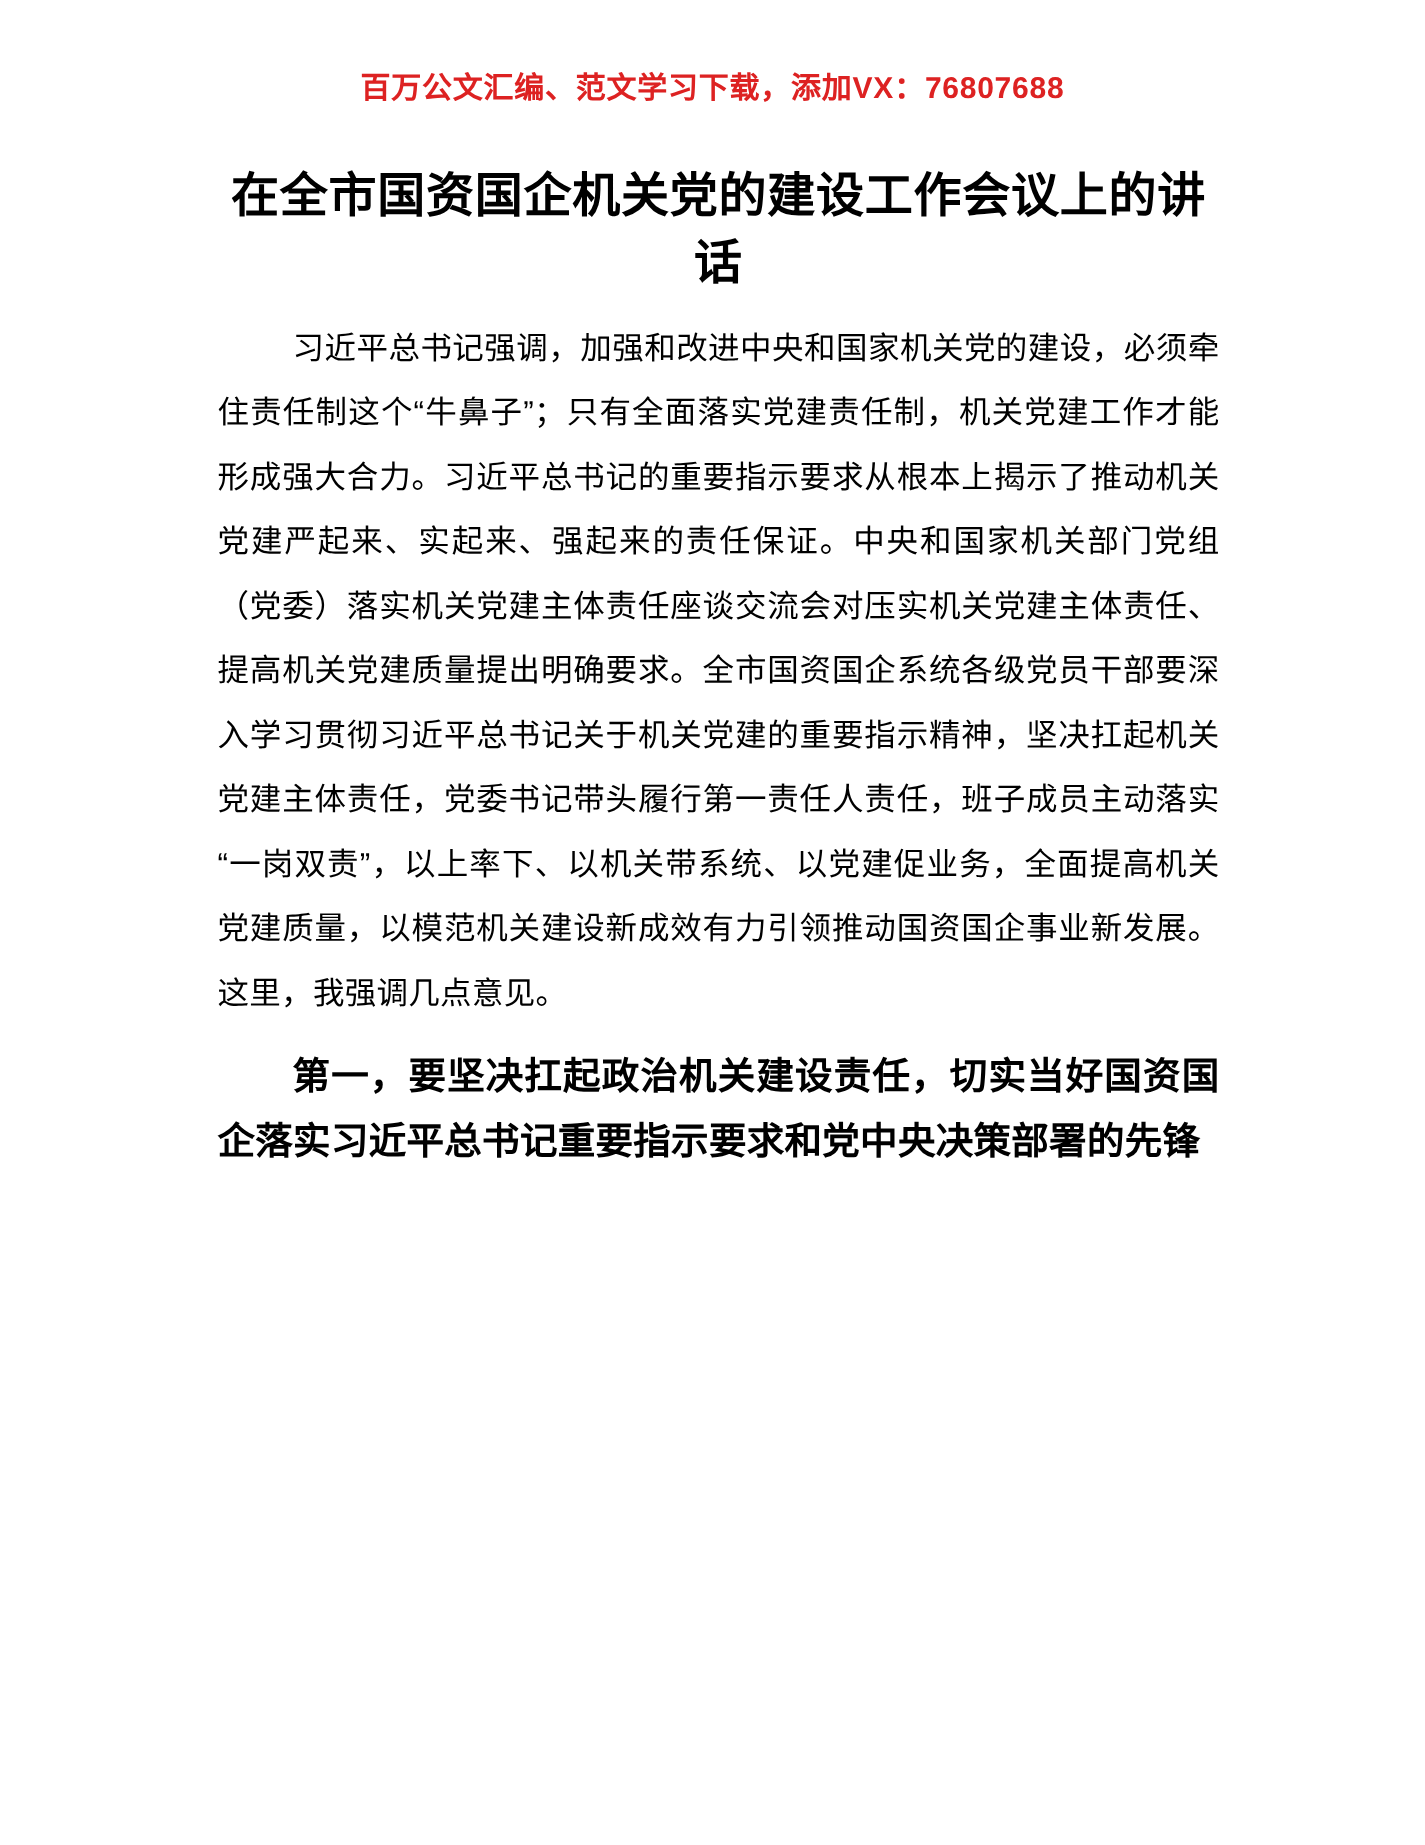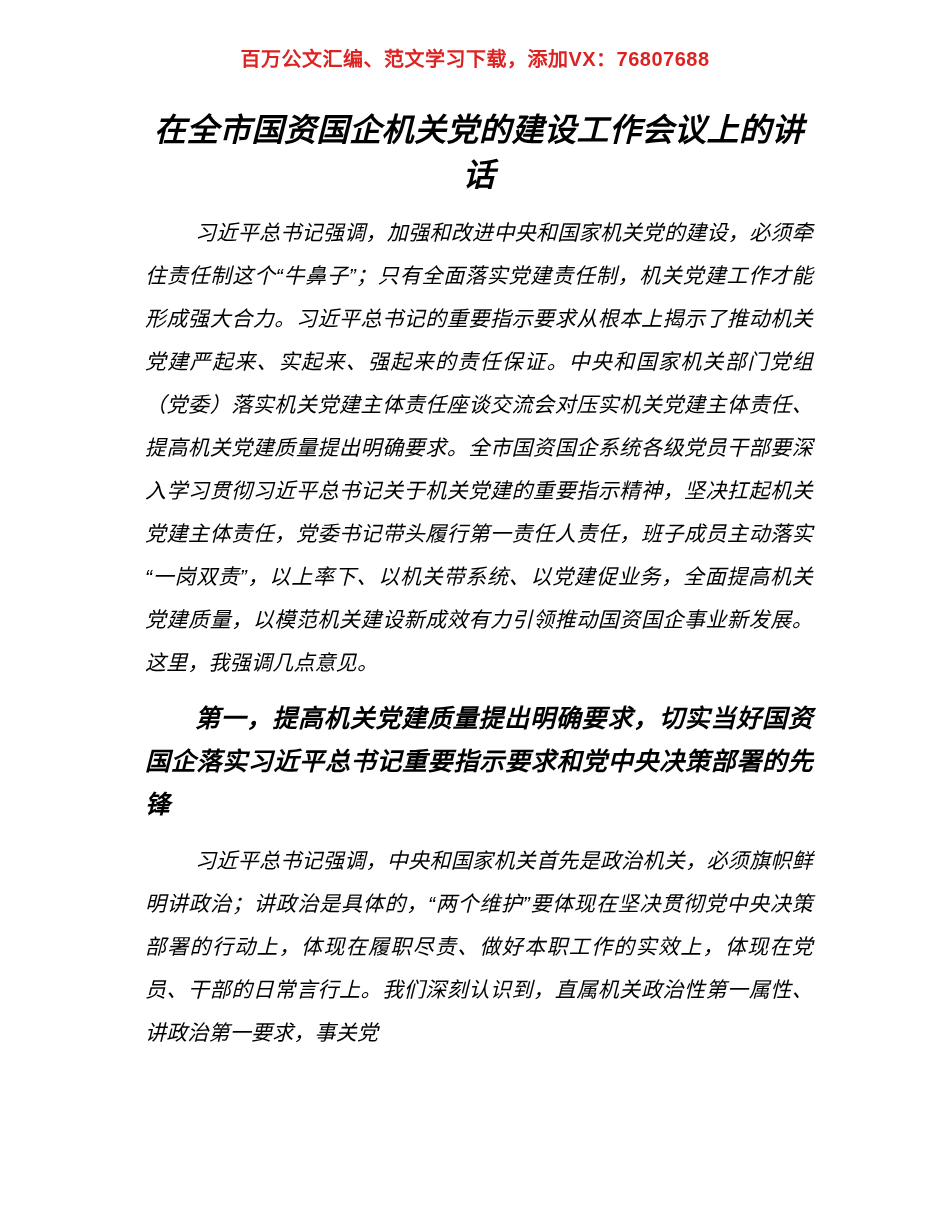--- a/index.html
+++ b/index.html
@@ -41,21 +41,20 @@
   .promo-header .promo-text {
     display: inline;
   }
 
   
   .content {
     position: absolute;
     top: 108px;
     left: 145px;
     width: 668px;
-    font-style: italic;
   }
 
   .doc-title {
     margin: 0;
     font-size: 32px;
     font-weight: 700;
     line-height: 45px;
     text-align: center;
     letter-spacing: 0.5px;
     word-break: break-all;
@@ -104,19 +103,18 @@
     <span class="promo-text">百万公文汇编、范文学习下载，添加VX：76807688</span>
   </div>
 
   <div class="content">
 
     <h1 class="doc-title">在全市国资国企机关党的建设工作会议上的讲话</h1>
 
 
     <p class="body-para">习近平总书记强调，加强和改进中央和国家机关党的建设，必须牵住责任制这个“牛鼻子”；只有全面落实党建责任制，机关党建工作才能形成强大合力。习近平总书记的重要指示要求从根本上揭示了推动机关党建严起来、实起来、强起来的责任保证。中央和国家机关部门党组（党委）落实机关党建主体责任座谈交流会对压实机关党建主体责任、提高机关党建质量提出明确要求。全市国资国企系统各级党员干部要深入学习贯彻习近平总书记关于机关党建的重要指示精神，坚决扛起机关党建主体责任，党委书记带头履行第一责任人责任，班子成员主动落实“一岗双责”，以上率下、以机关带系统、以党建促业务，全面提高机关党建质量，以模范机关建设新成效有力引领推动国资国企事业新发展。这里，我强调几点意见。</p>
 
-    <p class="section-heading">第一，提高机关党建质量提出明确要求，切实当好国资国企落实习近平总书记重要指示要求和党中央决策部署的先锋</p>
+    <p class="section-heading">第一，要坚决扛起政治机关建设责任，切实当好国资国企落实习近平总书记重要指示要求和党中央决策部署的先锋</p>
 
-    <p class="body-para">习近平总书记强调，中央和国家机关首先是政治机关，必须旗帜鲜明讲政治；讲政治是具体的，“两个维护”要体现在坚决贯彻党中央决策部署的行动上，体现在履职尽责、做好本职工作的实效上，体现在党员、干部的日常言行上。我们深刻认识到，直属机关政治性第一属性、讲政治第一要求，事关党</p>
 
   </div>
 
 </div>
 
 </body></html>

